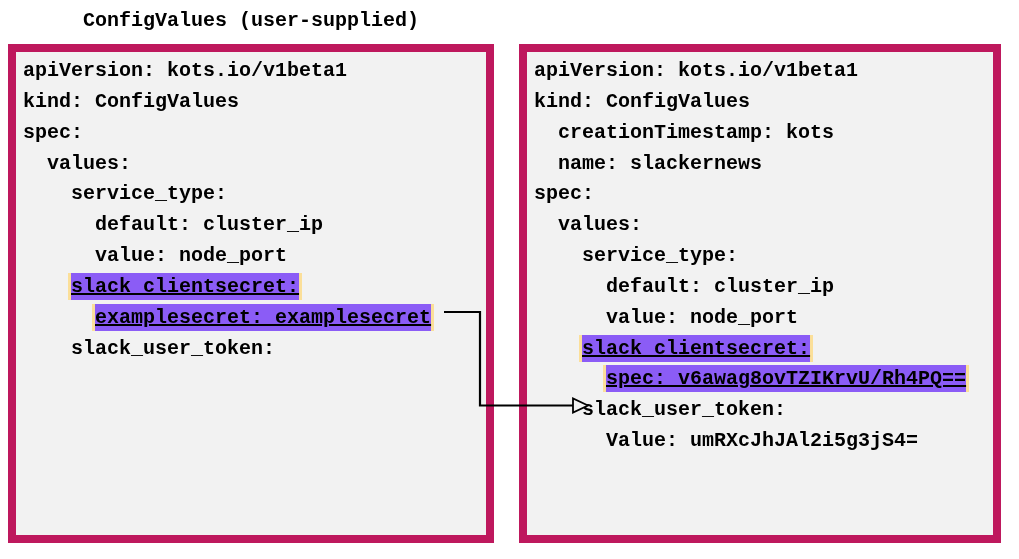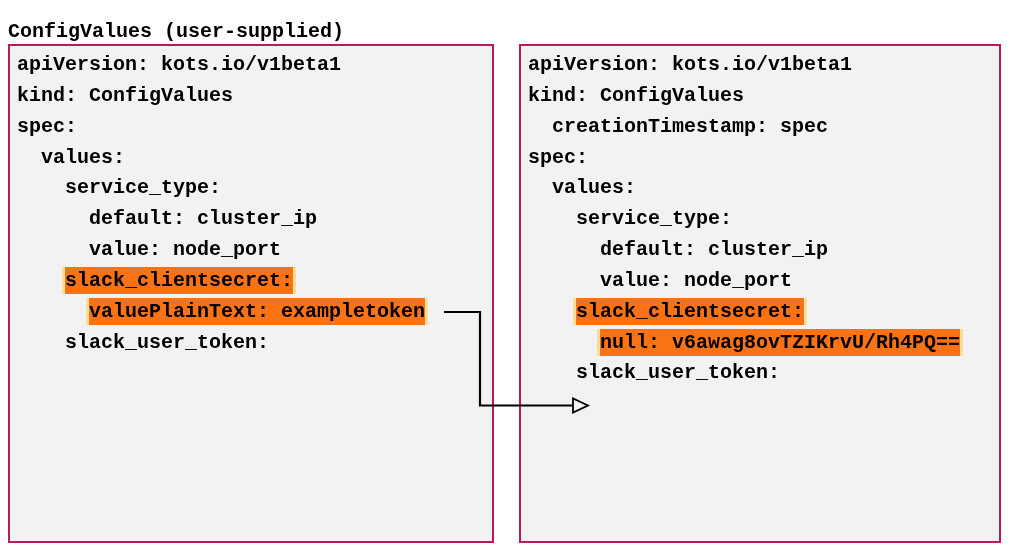--- a/index.html
+++ b/index.html
@@ -12,50 +12,52 @@
     width: 1019px;
     height: 559px;
     background: #ffffff;
     font-family: "Liberation Mono", "DejaVu Sans Mono", monospace;
     font-weight: bold;
     color: #000000;
     overflow: hidden;
   }
   .panel-title {
     position: absolute;
-    top: 18px;
+    top: 7px;
     height: 28px;
     line-height: 28px;
     font-size: 20px;
+    text-align: center;
     white-space: pre;
   }
   .title-left  { left: 8px;   width: 486px; }
   .title-right { left: 519px; width: 482px; }
   .panel {
     position: absolute;
     top: 44px;
     height: 499px;
     background: #f2f2f2;
-    border: 2px solid #be185d;
+    border: 8px solid #be185d;
     box-sizing: border-box;
     padding: 4px 0 0 7px;
     font-size: 20px;
   }
   .panel-left  { left: 8px;   width: 486px; }
   .panel-right { left: 519px; width: 482px; }
   .line {
     height: 30.85px;
     line-height: 30.85px;
     white-space: pre;
   }
   .line span { white-space: pre; }
   .hl {
-    background: #f97316;
+    background: #8b5cf6;
     box-shadow: -3px 0 0 #fbdf99, 3px 0 0 #fbdf99;
     padding: 2px 0;
+    text-decoration: underline;
   }
   .arrow-overlay {
     position: absolute;
     left: 0;
     top: 0;
     width: 1019px;
     height: 559px;
     pointer-events: none;
   }
 </style>
@@ -68,36 +70,38 @@
 
   <div class="panel panel-left">
     <div class="line"><span></span><span>apiVersion: kots.io/v1beta1</span></div>
     <div class="line"><span></span><span>kind: ConfigValues</span></div>
     <div class="line"><span></span><span>spec:</span></div>
     <div class="line"><span>  </span><span>values:</span></div>
     <div class="line"><span>    </span><span>service_type:</span></div>
     <div class="line"><span>      </span><span>default: cluster_ip</span></div>
     <div class="line"><span>      </span><span>value: node_port</span></div>
     <div class="line"><span>    </span><span class="hl">slack_clientsecret:</span></div>
-    <div class="line"><span>      </span><span class="hl">valuePlainText: exampletoken</span></div>
+    <div class="line"><span>      </span><span class="hl">examplesecret: examplesecret</span></div>
     <div class="line"><span>    </span><span>slack_user_token:</span></div>
   </div>
 
   <div class="panel panel-right">
     <div class="line"><span></span><span>apiVersion: kots.io/v1beta1</span></div>
     <div class="line"><span></span><span>kind: ConfigValues</span></div>
-    <div class="line"><span>  </span><span>creationTimestamp: spec</span></div>
+    <div class="line"><span>  </span><span>creationTimestamp: kots</span></div>
+    <div class="line"><span>  </span><span>name: slackernews</span></div>
     <div class="line"><span></span><span>spec:</span></div>
     <div class="line"><span>  </span><span>values:</span></div>
     <div class="line"><span>    </span><span>service_type:</span></div>
     <div class="line"><span>      </span><span>default: cluster_ip</span></div>
     <div class="line"><span>      </span><span>value: node_port</span></div>
     <div class="line"><span>    </span><span class="hl">slack_clientsecret:</span></div>
-    <div class="line"><span>      </span><span class="hl">null: v6awag8ovTZIKrvU/Rh4PQ==</span></div>
+    <div class="line"><span>      </span><span class="hl">spec: v6awag8ovTZIKrvU/Rh4PQ==</span></div>
     <div class="line"><span>    </span><span>slack_user_token:</span></div>
+    <div class="line"><span>      </span><span>Value: umRXcJhJAl2i5g3jS4=</span></div>
   </div>
 
   <svg class="arrow-overlay" width="1019" height="559" viewBox="0 0 1019 559" xmlns="http://www.w3.org/2000/svg">
     <path d="M 444 312 L 480 312 L 480 405.5 L 573 405.5" fill="none" stroke="#000000" stroke-width="2.2"></path>
     <polygon points="588,405.5 573,398.5 573,412.5" fill="#f2f2f2" stroke="#000000" stroke-width="1.8"></polygon>
   </svg>
 
 </div>
 
 </body></html>

